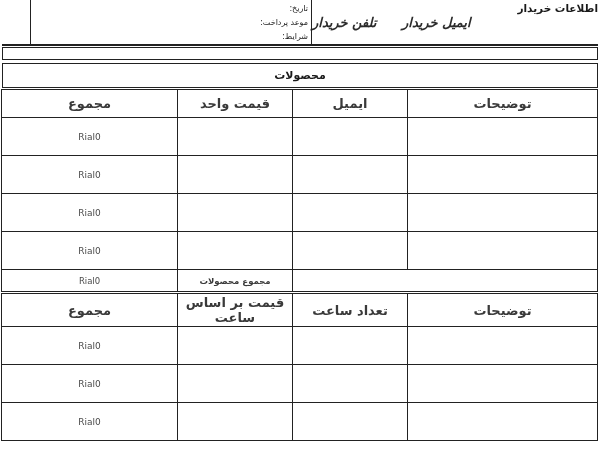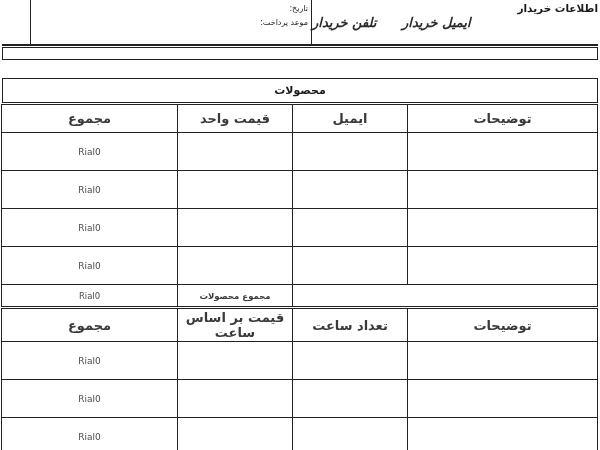--- a/index.html
+++ b/index.html
@@ -65,21 +65,21 @@
   }
 
   
   .blank-row{
     height:11px;
     border:1px solid #222;
     margin-top:1px;
   }
   .section-title{
     border:1px solid #222;
-    margin-top:18px;
+    margin-top:3px;
     height:23px;
     line-height:23px;
     text-align:center;
     font-weight:bold;
     font-size:11px;
   }
 
   
   table.grid{
     border-collapse:collapse;
@@ -125,20 +125,21 @@
       <div class="buyer-block">
         <div class="buyer-title">اطلاعات خریدار</div>
         <div class="buyer-grid">
           <div class="buyer-label">ایمیل خریدار</div>
           <div class="buyer-label">تلفن خریدار</div>
         </div>
       </div>
       <div class="meta-box">
         <div class="meta-label">تاریخ:</div>
         <div class="meta-label">موعد پرداخت:</div>
+        <div class="meta-label">شرایط:</div>
       </div>
     </div>
 
     <div class="blank-row"></div>
 
     <div class="section-title">محصولات</div>
 
     <table class="grid">
       <colgroup>
         <col class="c-desc">

